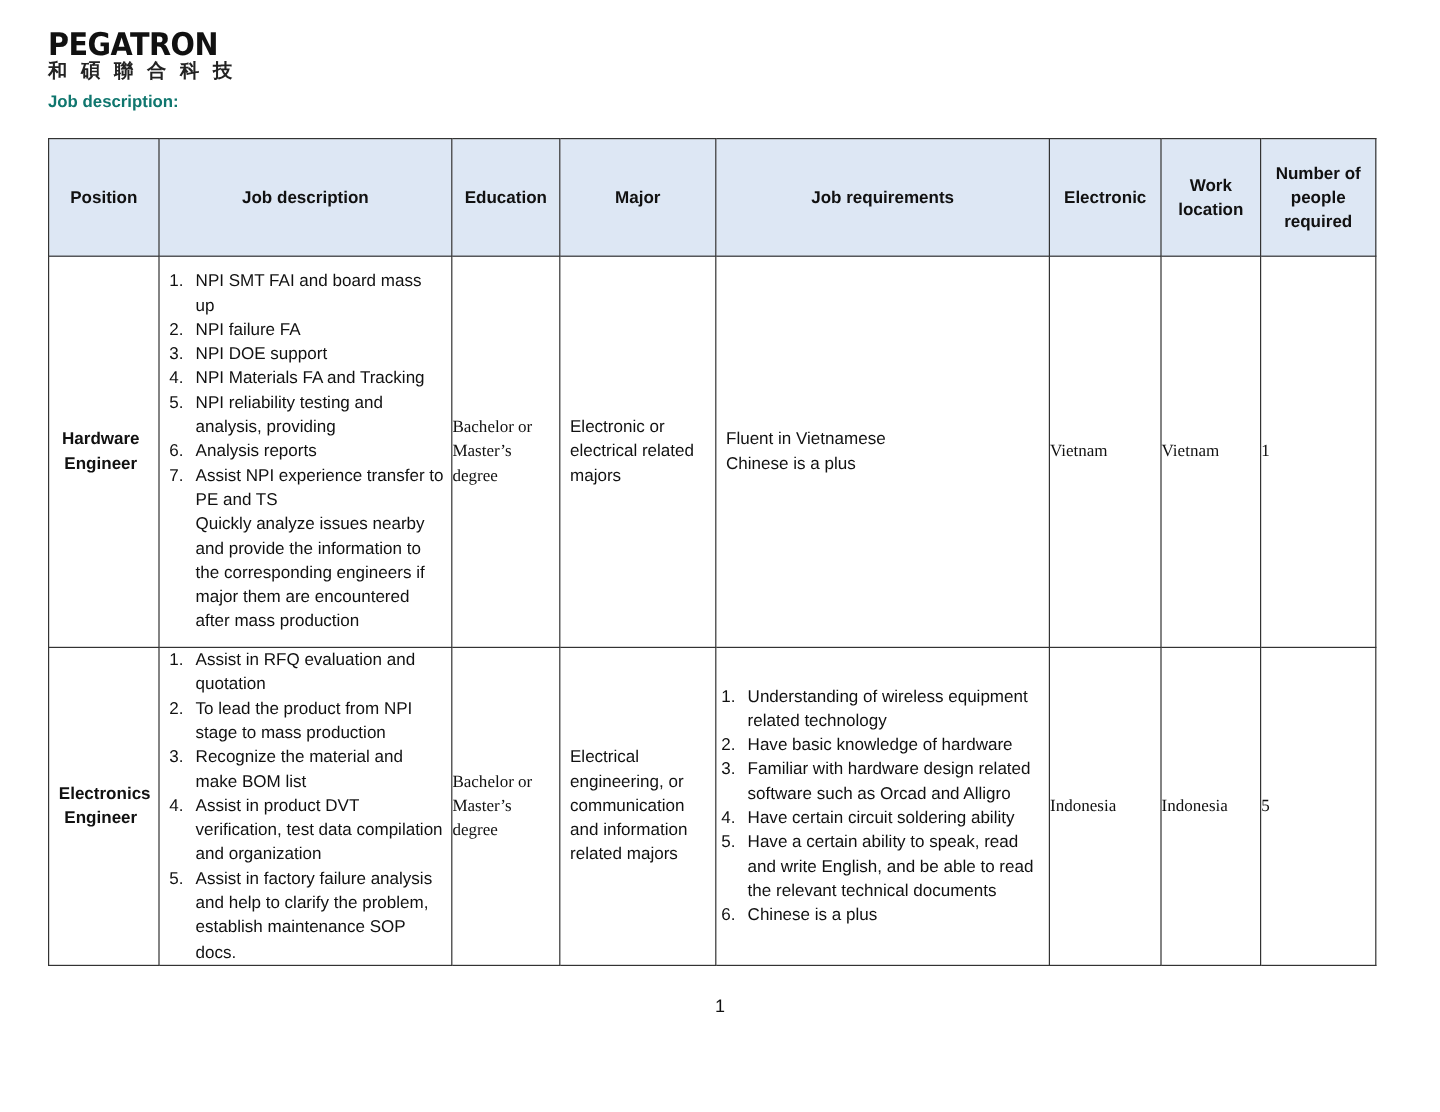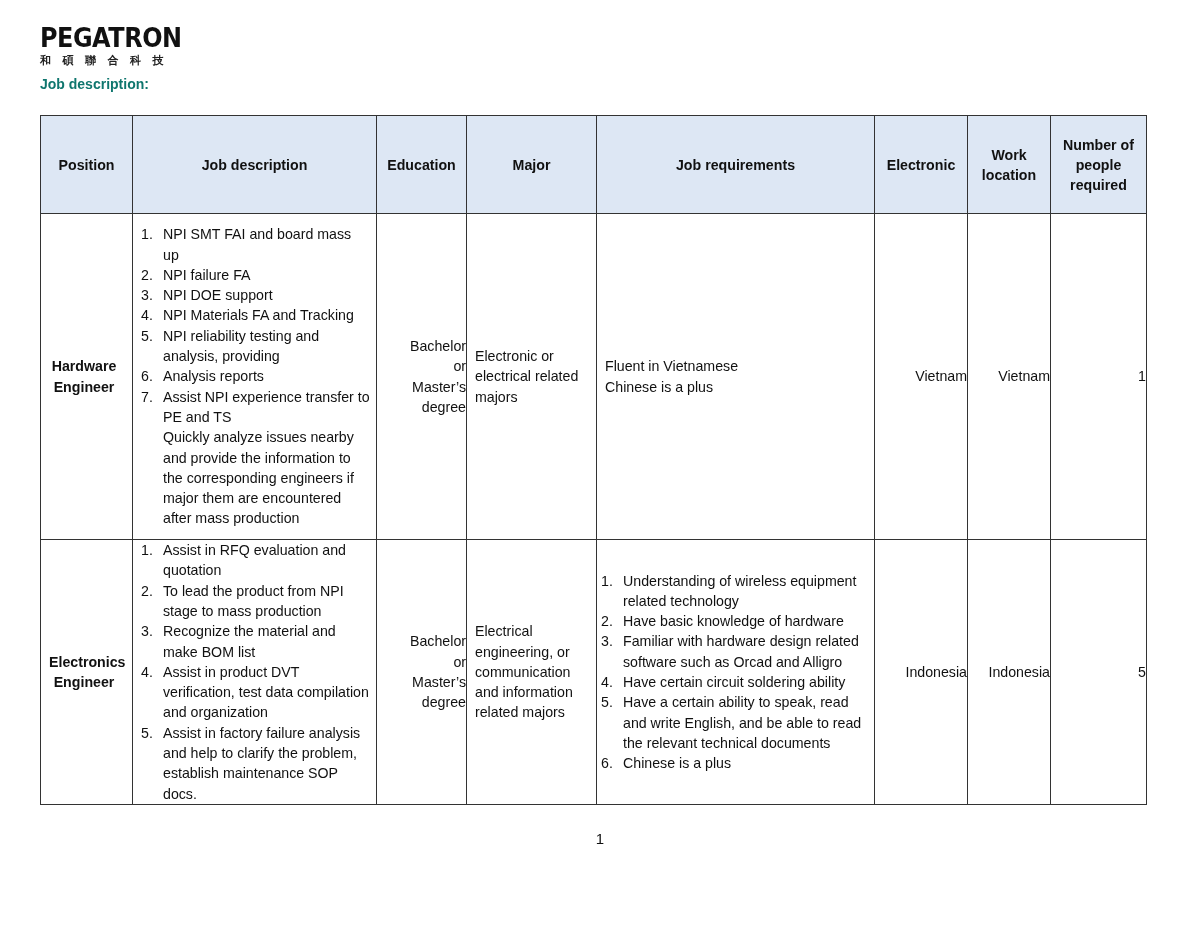--- a/index.html
+++ b/index.html
@@ -24,22 +24,22 @@
       font-family: "DejaVu Sans", sans-serif;
       font-size: 26px;
       font-weight: bold;
       letter-spacing: -0.5px;
       color: #111111;
       line-height: 28px;
       transform: scaleX(0.92);
       transform-origin: left center;
     }
     .logo-sub {
-      font-family: Liberation Serif, serif;
-      font-size: 11px;
+      font-family: Liberation Mono, monospace;
+      font-size: 16px;
       letter-spacing: 11.5px;
       color: #222222;
       line-height: 14px;
       margin-top: 1px;
       font-weight: bold;
     }
     .doc-heading {
       position: absolute;
       left: 40px;
       top: 76px;
@@ -68,21 +68,22 @@
       text-align: center;
       height: 65px;
       line-height: 20px;
     }
     td.pos {
       font-weight: bold;
       padding-left: 8px !important;
       text-align: center;
     }
     td.center {
-      text-align: right;
+      text-align: left;
+      font-family: Liberation Serif, serif;
     }
     td.left {
       padding-left: 8px !important;
       padding-right: 4px !important;
     }
     ol.numbered {
       margin: 0;
       padding: 0 6px 0 30px;
       list-style: none;
       counter-reset: item;

